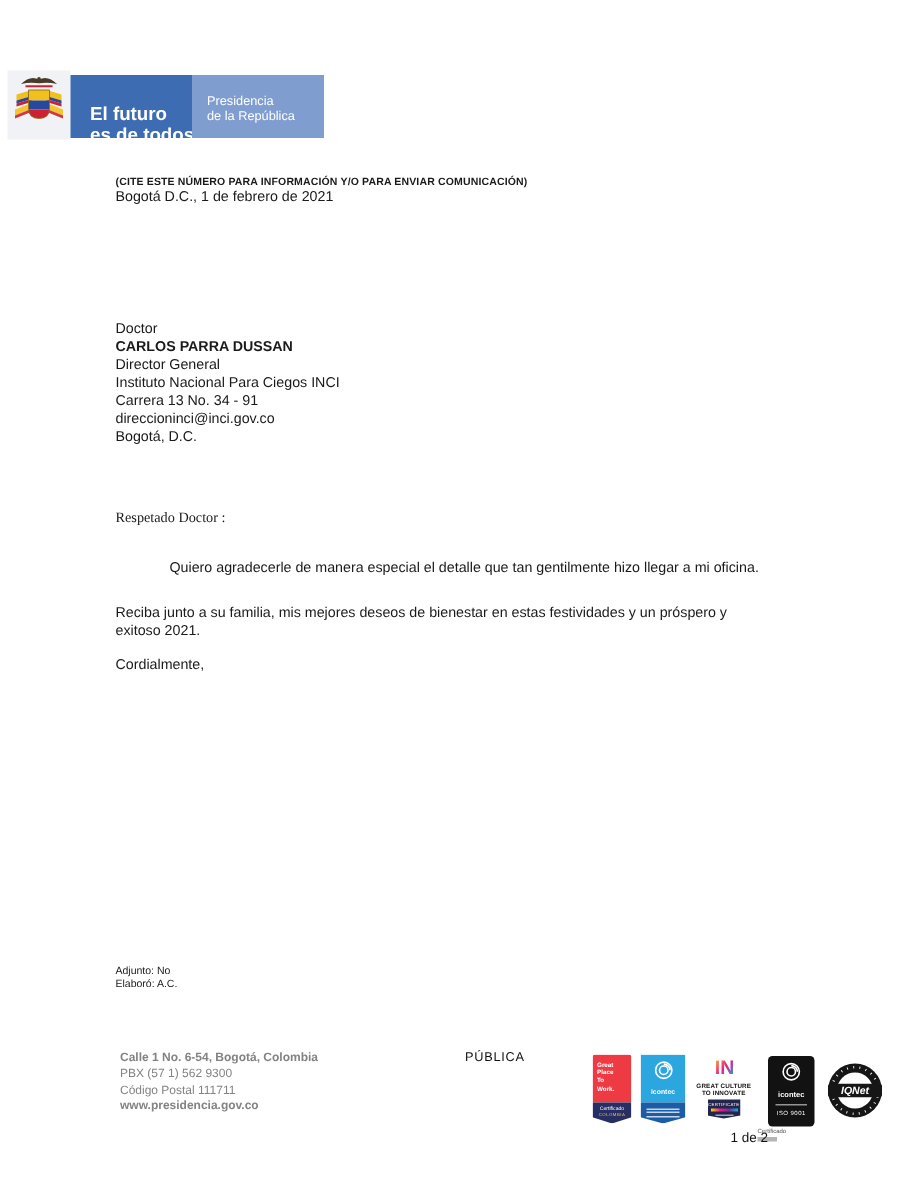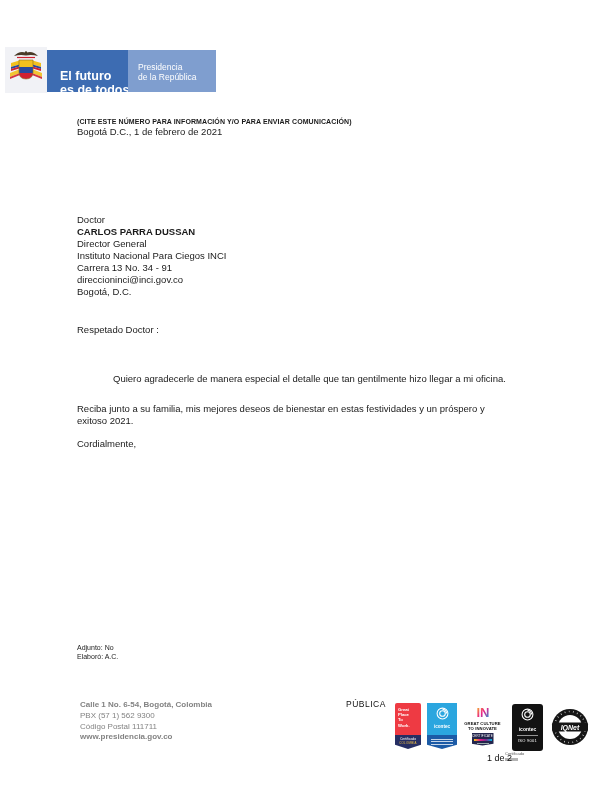--- a/index.html
+++ b/index.html
@@ -19,21 +19,21 @@
 
   
   .body-text{font-size:9.5px;line-height:12px;}
   .cite{font-size:7px;font-weight:bold;line-height:9px;letter-spacing:0.1px;}
   .block-left{left:77px;}
   .small-note{font-size:7px;line-height:8.5px;}
 
   
   .footer-block{left:80px;top:700px;}
   .footer-line{font-size:8px;line-height:10.8px;color:#838383;}
-  .classification{left:310px;top:699px;font-size:8.5px;color:#111;letter-spacing:0.5px;margin-left:36px;}
+  .classification{left:310px;top:699px;font-size:8.5px;color:#111;letter-spacing:0.5px;}
 
   
   .badge{box-sizing:border-box;}
   .pennant{clip-path:polygon(0 0,100% 0,100% 91%,50% 100%,0 91%);}
   .gptw{left:395px;top:703px;width:26px;height:46px;}
   .gptw-top{background:#ee3a43;height:32px;border-radius:2px 2px 0 0;
     color:#fff;font-size:4.2px;font-weight:bold;line-height:5.2px;padding:4px 0 0 3px;box-sizing:border-box;}
   .gptw-bottom{background:#262e63;height:14px;text-align:center;}
   .gptw-cert{color:#fff;font-size:3.4px;line-height:4.5px;padding-top:2px;}
   .gptw-country{color:#f3c342;font-size:2.9px;line-height:3.5px;letter-spacing:0.3px;}
@@ -119,21 +119,21 @@
   <div class="abs block-left body-text" style="top:214px;">
     <div>Doctor</div>
     <div class="bold">CARLOS PARRA DUSSAN</div>
     <div>Director General</div>
     <div>Instituto Nacional Para Ciegos INCI</div>
     <div>Carrera 13 No. 34 - 91</div>
     <div>direccioninci@inci.gov.co</div>
     <div>Bogotá, D.C.</div>
   </div>
 
-  <div class="abs block-left body-text" style="top:324px;">Respetado  Doctor :</div>
+  <div class="abs block-left body-text" style="top:340px;font-family:Liberation Serif, serif;">Respetado  Doctor :</div>
   <div class="abs block-left body-text" style="top:373px;width:490px;margin-left:36px;">Quiero agradecerle de manera especial el detalle que tan gentilmente hizo llegar a mi oficina.</div>
   <div class="abs block-left body-text pre" style="top:403px;width:490px;">Reciba junto a su familia, mis mejores deseos de bienestar en estas festividades y un próspero y
 exitoso 2021.</div>
   <div class="abs block-left body-text" style="top:438px;">Cordialmente,</div>
 
   <div class="abs block-left" style="top:644px;">
     <div class="small-note">Adjunto: No</div>
     <div class="small-note">Elaboró: A.C.</div>
   </div>
 

